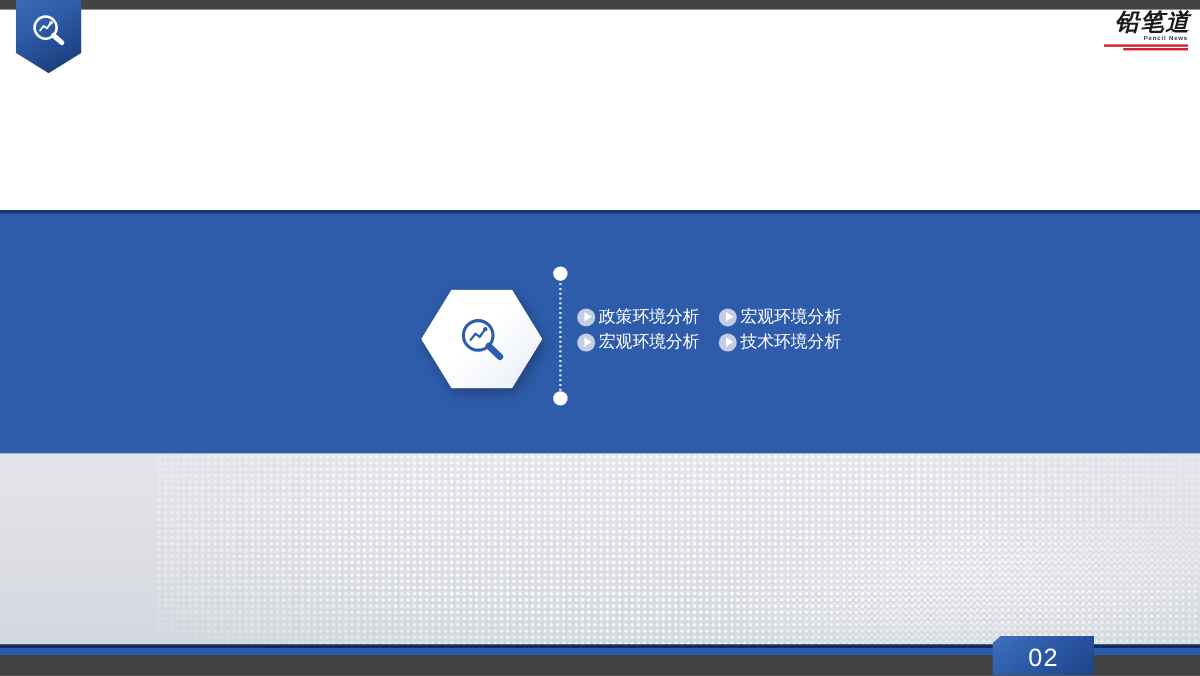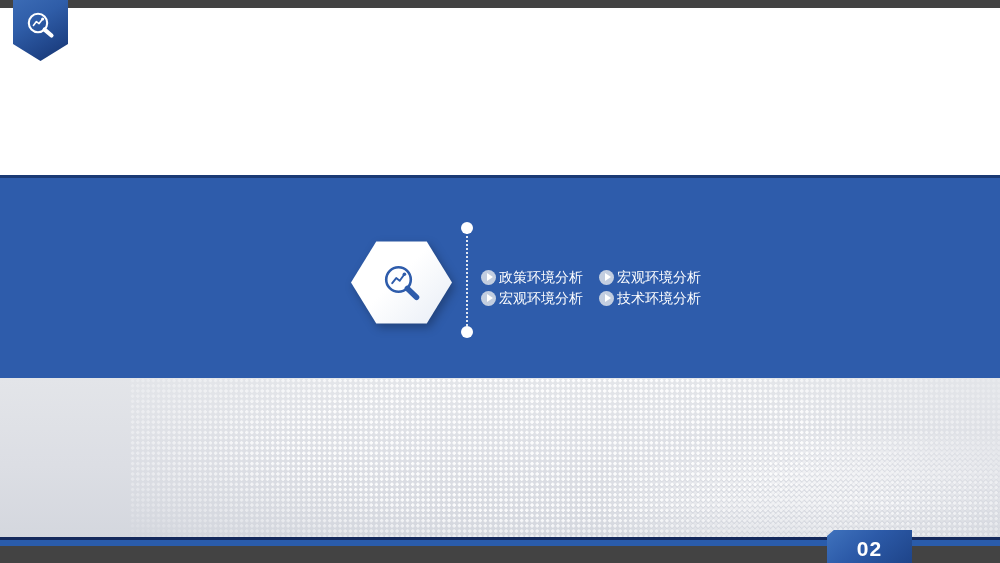--- a/index.html
+++ b/index.html
@@ -195,21 +195,21 @@
     font-weight: bold;
     color: #ffffff;
     letter-spacing: 2px;
     white-space: nowrap;
   }
 
   
   .bullets {
     position: absolute;
     left: 481px;
-    top: 269px;
+    top: 256px;
     width: 230px;
     display: grid;
     grid-template-columns: 110px 110px;
     grid-column-gap: 8px;
     grid-row-gap: 5px;
   }
   .bullet {
     display: flex;
     align-items: center;
     white-space: nowrap;
@@ -312,21 +312,21 @@
     background: linear-gradient(140deg, #3f72bd 0%, #2c5aa8 45%, #1e4489 100%);
     -webkit-clip-path: polygon(0 18%, 8% 0, 100% 0, 100% 100%, 0 100%);
     clip-path: polygon(0 18%, 8% 0, 100% 0, 100% 100%, 0 100%);
     display: flex;
     align-items: center;
     justify-content: center;
   }
   .page-badge .pnum {
     font-family: "Liberation Sans", sans-serif;
     font-size: 21px;
-    font-weight: bold;
+    font-weight: normal;
     color: #ffffff;
     letter-spacing: 1px;
     transform: translateY(2px);
   }
 </style>
 </head>
 <body>
 
 <div class="slide">
 
@@ -340,20 +340,28 @@
     <span class="rb-icon">
       <svg viewBox="0 0 32 32" width="32" height="32" aria-hidden="true">
         <circle cx="13" cy="13" r="9.2" fill="none" stroke="#ffffff" stroke-width="2.1"></circle>
         <path d="M19.6 19.6 L26.5 25.5" stroke="#ffffff" stroke-width="4.2" stroke-linecap="round"></path>
         <polyline points="8.4,15.4 11.4,11.6 14.1,13.6 17.6,8.9" fill="none" stroke="#ffffff" stroke-width="1.6" stroke-linejoin="round" stroke-linecap="round"></polyline>
         <circle cx="17.6" cy="8.9" r="1.5" fill="#ffffff"></circle>
       </svg>
     </span>
   </div>
 
+  <div class="logo">
+    <div class="logo-cn">铅笔道</div>
+    <div class="logo-en">Pencil News</div>
+    <div class="logo-bars">
+      <i class="b1"></i>
+        <i class="b2"></i>
+    </div>
+  </div>
 
   <div class="blue-band">
     <div class="hex-wrap">
       <div class="hex">
         <span class="hex-icon">
           <svg viewBox="0 0 42 42" width="42" height="42" aria-hidden="true">
             <circle cx="17.5" cy="17.5" r="12.3" fill="#ffffff" stroke="#2e5cab" stroke-width="2.6"></circle>
             <path d="M26.4 26.4 L35.5 35.2" stroke="#2e5cab" stroke-width="5.6" stroke-linecap="round"></path>
             <polyline points="11.2,21.2 15.2,16.1 18.7,18.8 23.4,12.3" fill="none" stroke="#2e5cab" stroke-width="1.9" stroke-linejoin="round" stroke-linecap="round"></polyline>
             <circle cx="23.4" cy="12.3" r="1.8" fill="#2e5cab"></circle>

